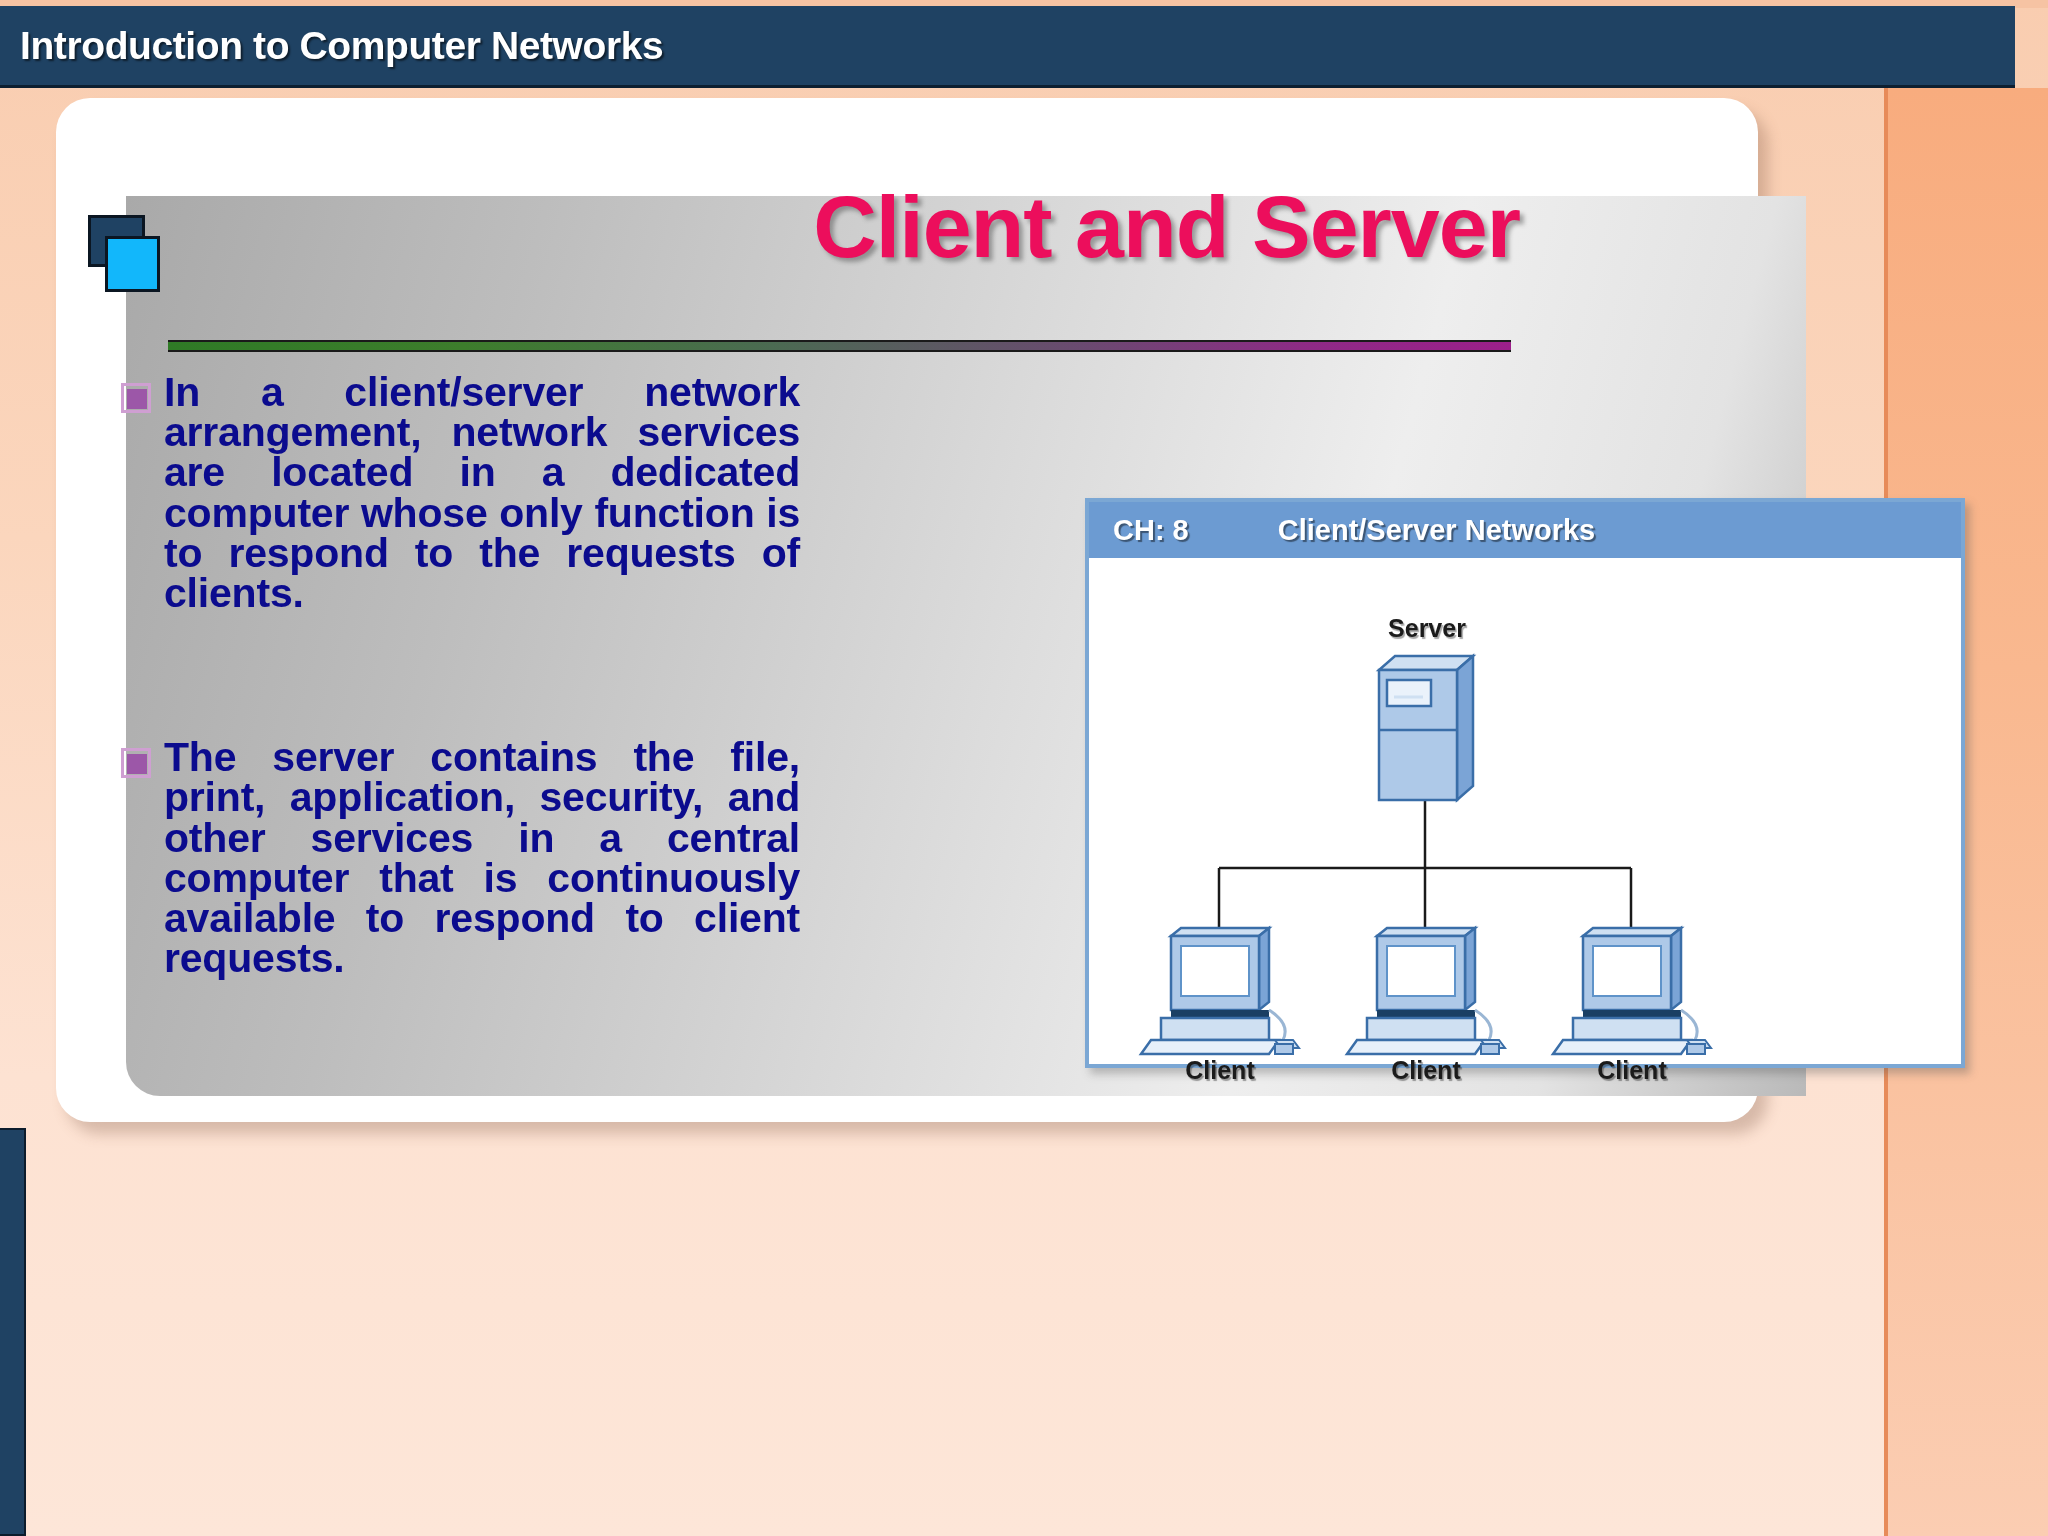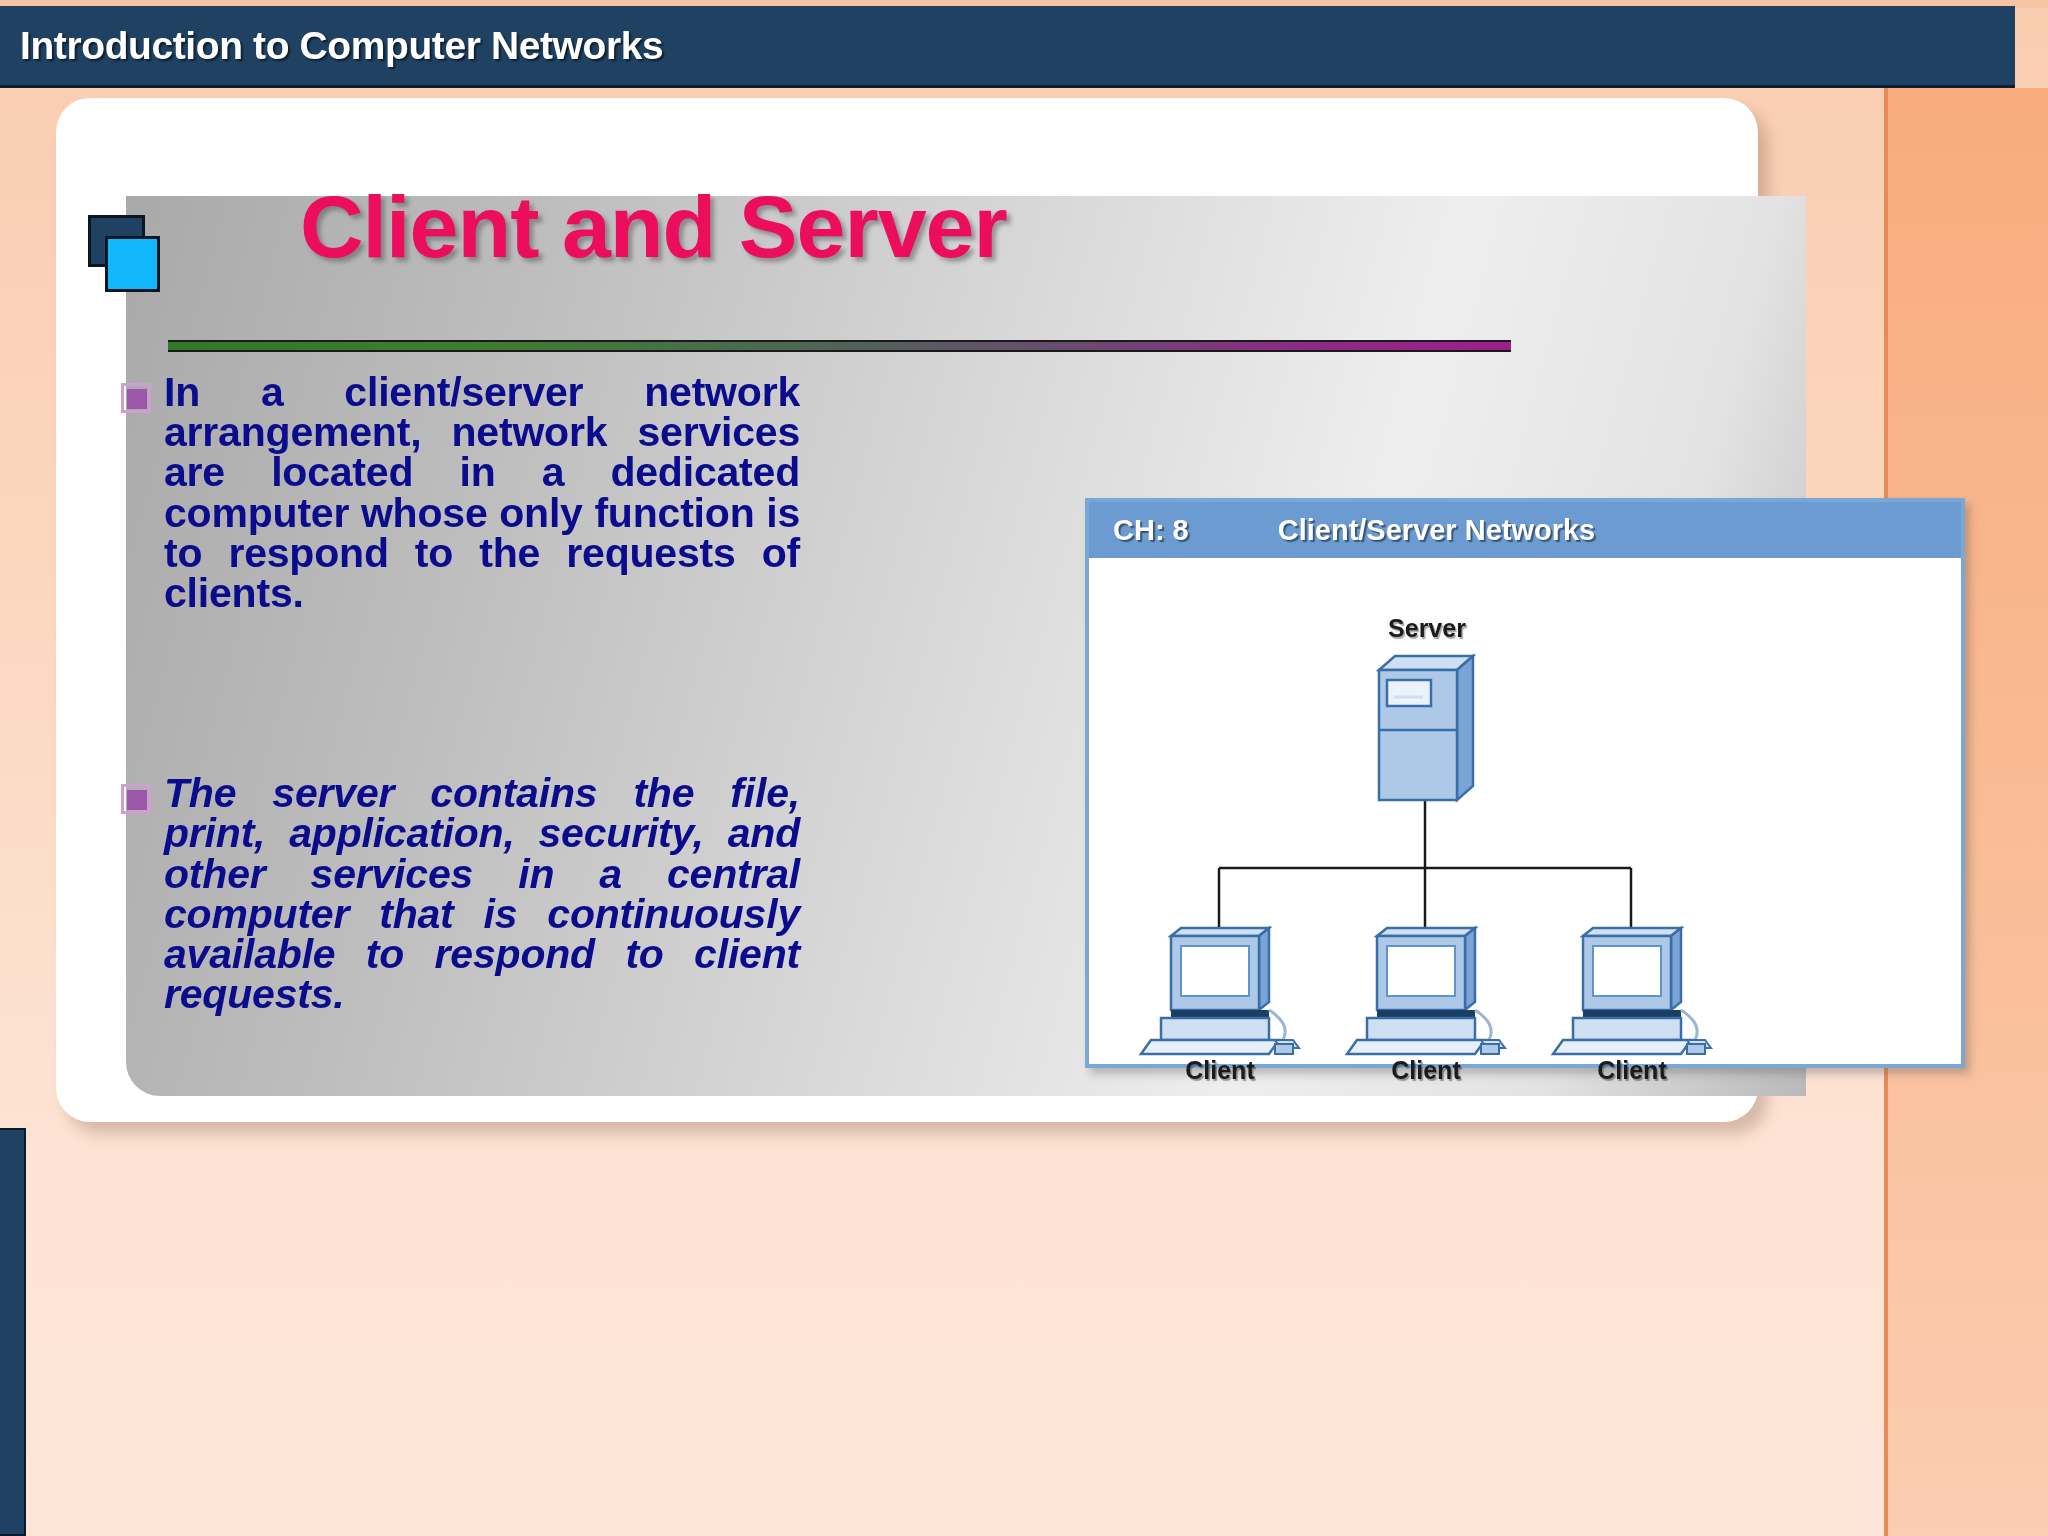--- a/index.html
+++ b/index.html
@@ -81,20 +81,21 @@
     position: absolute; left: 105px; top: 236px;
     width: 55px; height: 56px;
     background: #12b7fb;
     border: 3px solid #0b1622;
   }
 
   
   .slide-title {
     position: absolute; left: 300px; top: 182px;
     width: 1220px;
+    text-align: right;
     font-size: 88px;
     font-weight: bold;
     color: #ec0e5c;
     letter-spacing: -1px;
     text-shadow: 4px 4px 4px rgba(70,70,70,0.45);
     white-space: nowrap;
     line-height: 1.02;
   }
   .title-rule {
     position: absolute; left: 168px; top: 340px;
@@ -103,21 +104,21 @@
     border-top: 2px solid #1a1a1a;
     border-bottom: 2px solid #1a1a1a;
   }
 
   
   .bullets {
     position: absolute; left: 120px; top: 372px;
     width: 680px;
   }
   .bullet-row { display: flex; align-items: flex-start; }
-  .bullet-row + .bullet-row { margin-top: 120px; font-style: italic; }
+  .bullet-row + .bullet-row { margin-top: 84px; }
   .bullet-mark {
     flex: 0 0 auto;
     width: 34px; height: 34px;
     margin-top: 10px; margin-right: 10px;
     position: relative;
   }
   .bullet-mark .frame {
     position: absolute; left: 1px; top: 1px; width: 30px; height: 30px;
     border: 3px solid #cf9fd2;
   }

